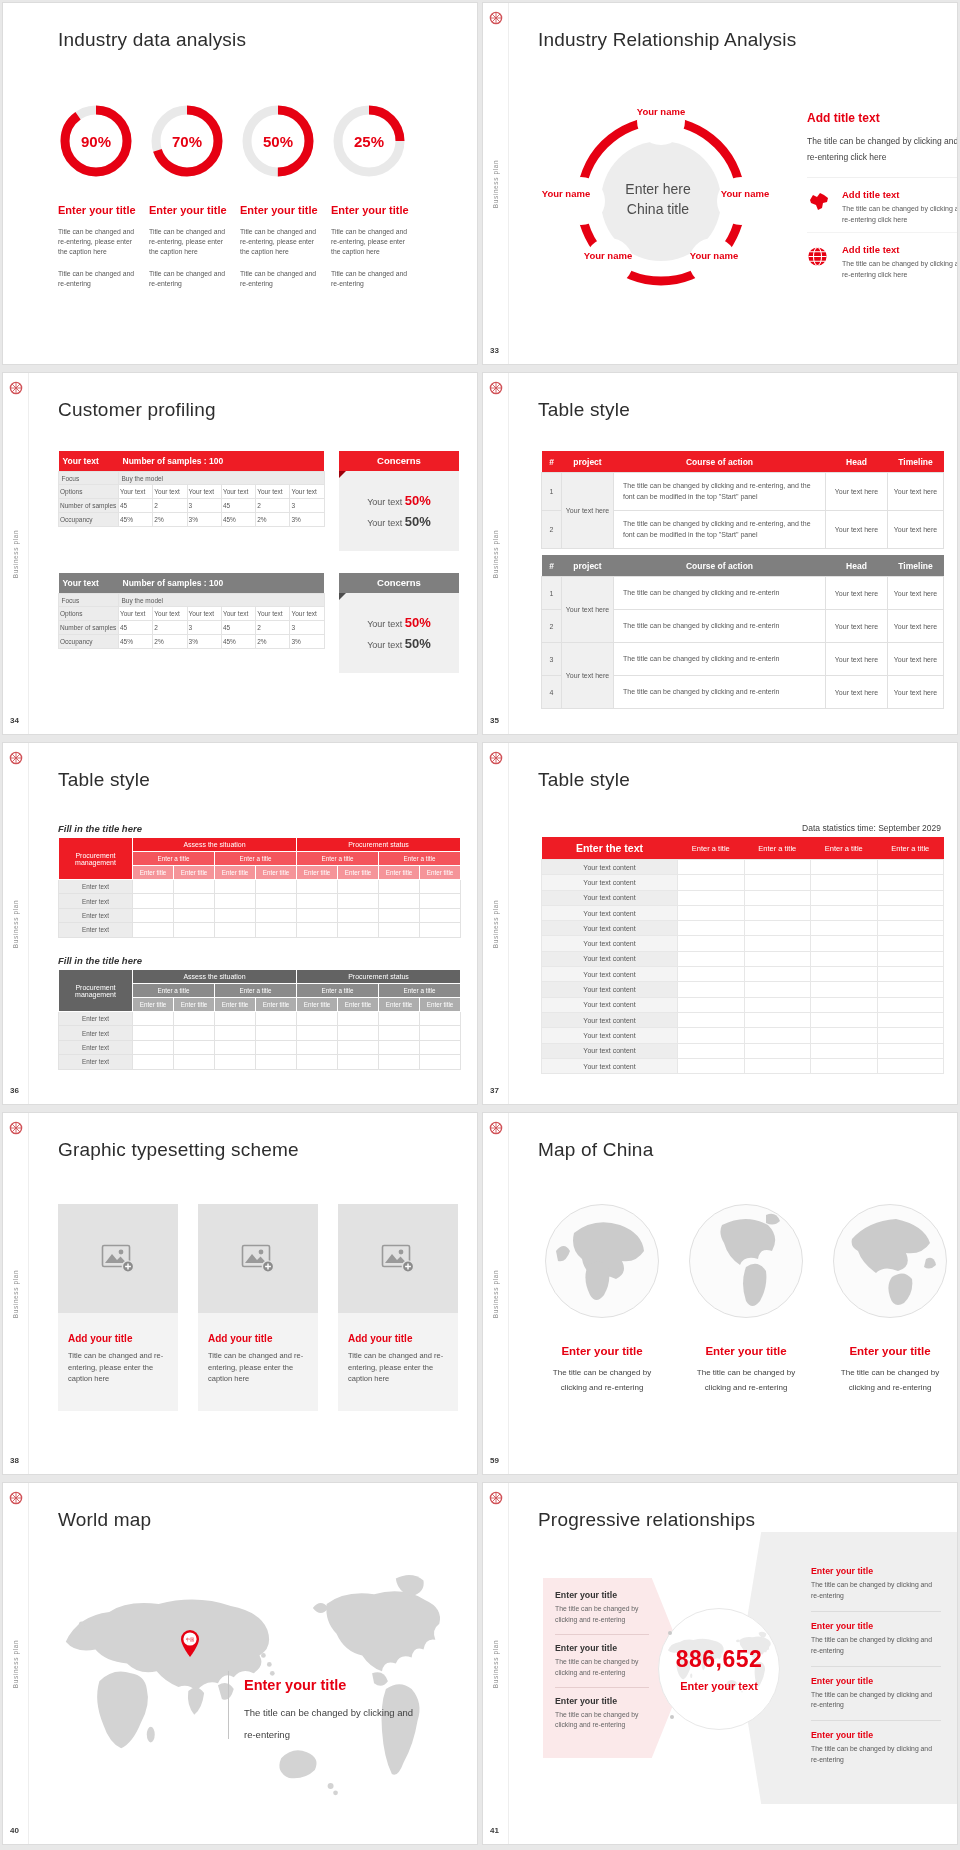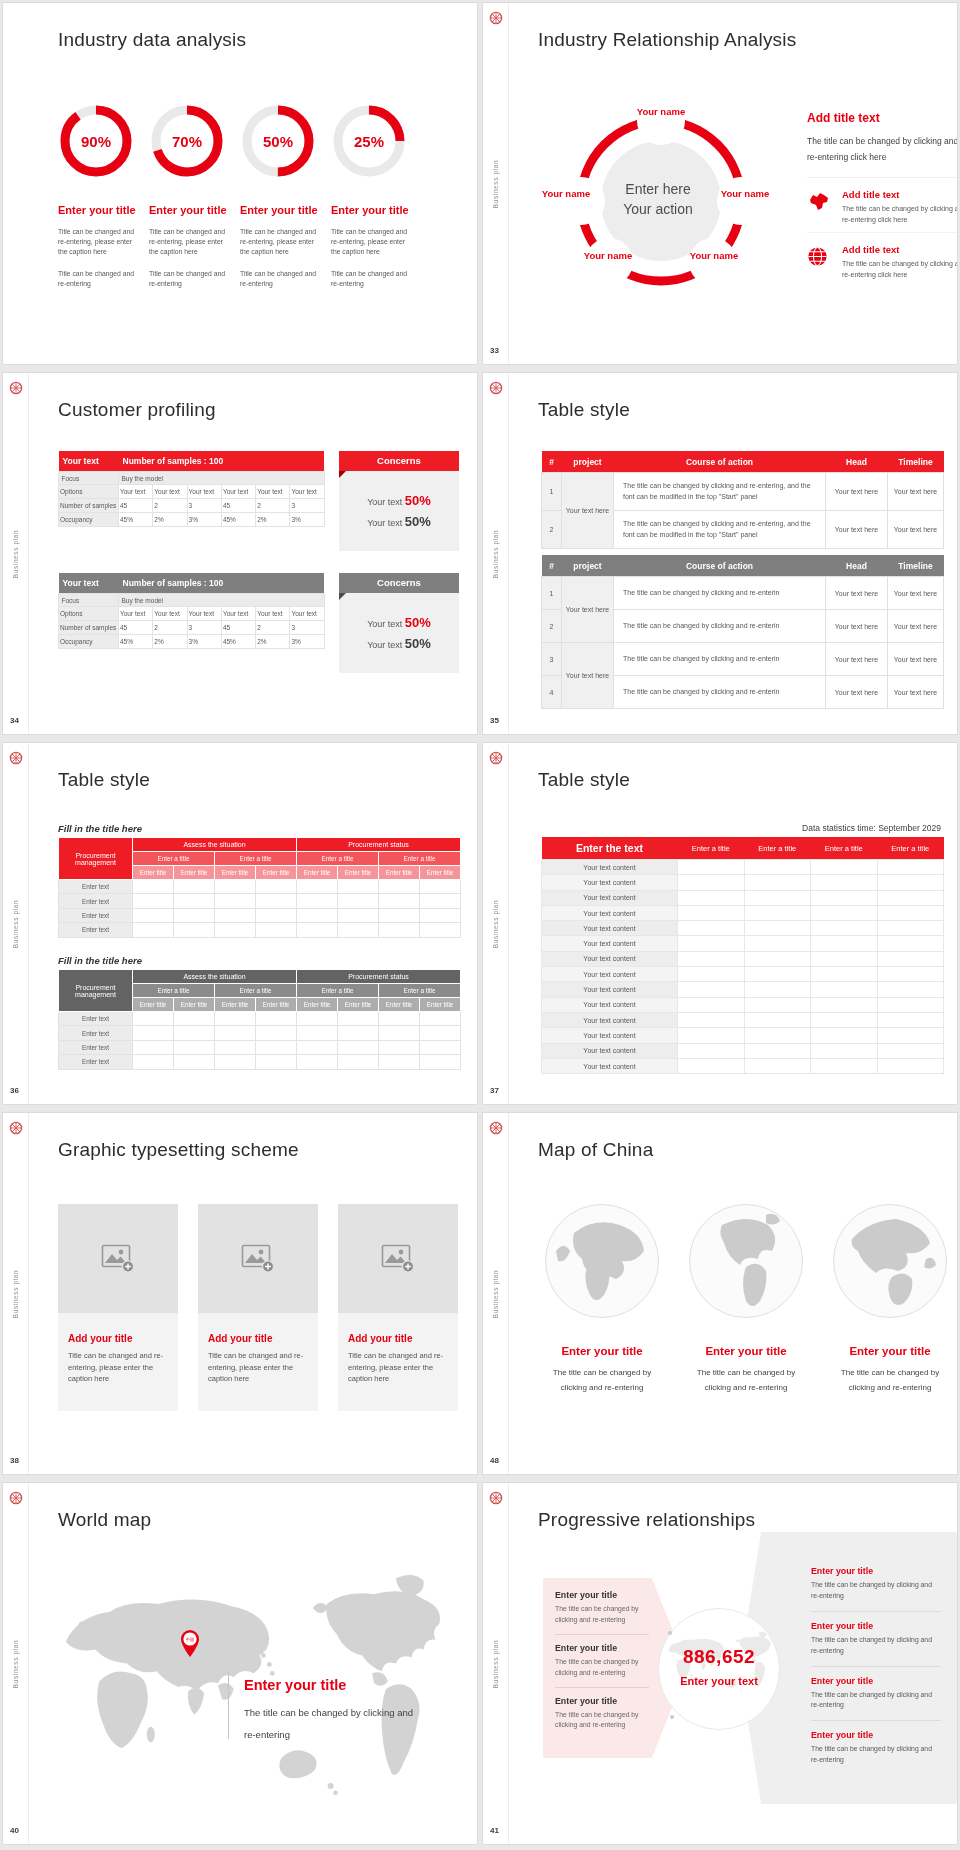--- a/index.html
+++ b/index.html
@@ -131,21 +131,21 @@
   .pink41 { position:absolute; left:60px; top:95px; width:145px; height:180px; background:#fbe9ea;
     clip-path:polygon(0 0,75% 0,100% 50%,75% 100%,0 100%); }
   .litems41 { position:absolute; left:72px; top:99px; width:94px; z-index:3; }
   .litems41 .it { padding:8px 0; }
   .litems41 .it + .it { border-top:1px solid #e6cdce; }
   .litems41 h5 { font-size:8.8px; font-weight:bold; color:#333; margin-bottom:4px; }
   .litems41 p { font-size:6.8px; line-height:1.6; color:#666; }
   .circ41 { position:absolute; left:175px; top:125px; width:122px; height:122px; border-radius:50%;
     background:#fff; border:1px solid #e8e8e8; z-index:2; text-align:center; overflow:hidden; }
   .circ41 svg { position:absolute; left:4px; top:20px; width:114px; height:72px; fill:#d9d9d9; opacity:.55; }
-  .circ41 .num { position:relative; margin-top:37px; font-size:19px; font-weight:bold; color:var(--red); letter-spacing:.5px; }
+  .circ41 .num { position:relative; margin-top:37px; font-size:23px; font-weight:bold; color:var(--red); letter-spacing:.5px; }
   .circ41 .lab { position:relative; margin-top:7px; font-size:11px; font-weight:bold; color:var(--red); }
   .dot41a,.dot41b { position:absolute; width:4px; height:4px; border-radius:50%; background:#c9c9c9; z-index:3; }
   .dot41a { left:185px; top:148px; } .dot41b { left:187px; top:232px; }
   .ritems41 { position:absolute; left:328px; top:74px; width:130px; z-index:3; }
   .ritems41 .it { padding:9px 0; }
   .ritems41 .it + .it { border-top:1px solid #dcdcdc; }
   .ritems41 h5 { font-size:8.8px; font-weight:bold; color:var(--red); margin-bottom:4px; }
   .ritems41 p { font-size:6.8px; line-height:1.6; color:#595959; }
 
   .defs { position:absolute; width:0; height:0; }
@@ -264,21 +264,21 @@
           <circle cx="157" cy="166" r="24"></circle>
       </g>
     </svg>
     <div class="n33" style="left:153px;top:104px">Your name</div>
     <div class="n33" style="left:58px;top:186px">Your name</div>
     <div class="n33" style="left:237px;top:186px">Your name</div>
     <div class="n33" style="left:100px;top:248px">Your name</div>
     <div class="n33" style="left:206px;top:248px">Your name</div>
     <div class="c33">
       <div>Enter here</div>
-      <div>Your action</div>
+      <div>China title</div>
     </div>
     <div class="rpanel33">
       <div class="hd">Add title text</div>
       <div class="bd">The title can be changed by clicking and re-entering click here</div>
       <div class="item33">
         <div class="ic">
           <svg viewBox="0 0 24 20" width="24" height="20">
               <path d="M3,9 L6,4 L10,6 L13,2 L17,4 L21,7 L20,11 L16,12 L15,17 L11,19 L9,14 L4,12 Z" fill="#e60012"></path>
             </svg>
         </div>
@@ -887,21 +887,21 @@
         </div>
       </div>
   </section>
 
   <section class="slide">
     <div class="strip">
       <svg class="logo" viewBox="0 0 14 14">
           <use href="#logo-seal"></use>
         </svg>
       <div class="vlabel">Business plan</div>
-      <div class="pnum">48</div>
+      <div class="pnum">59</div>
     </div>
     <h2 class="stitle">Map of China</h2>
     <div class="globes39">
       <div class="g39">
         <svg viewBox="0 0 116 116">
           <circle cx="58" cy="58" r="56.5" fill="#fbfbfb" stroke="#e0e0e0"></circle>
           <g fill="#cbcbcb">
             <path d="M30,30 Q50,14 76,22 Q98,30 100,48 Q92,60 78,58 Q84,70 72,76 Q60,70 52,76 Q40,68 38,56 Q26,46 30,30 Z"></path>
             <path d="M44,62 Q56,54 64,64 Q68,78 60,92 Q52,102 46,92 Q38,76 44,62 Z"></path>
             <path d="M12,48 Q20,38 26,48 Q22,60 14,58 Z"></path>

